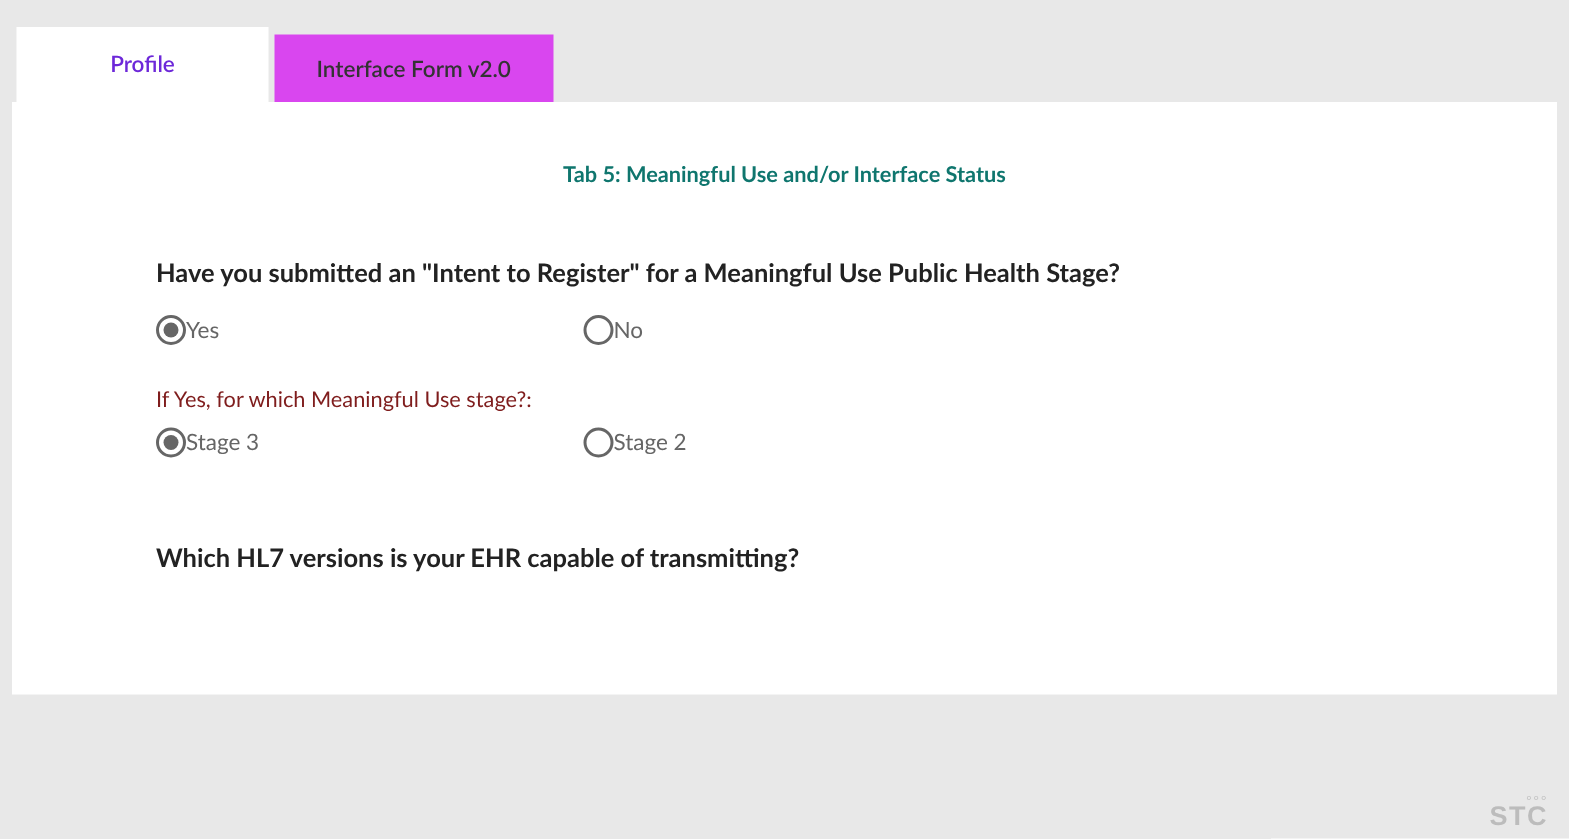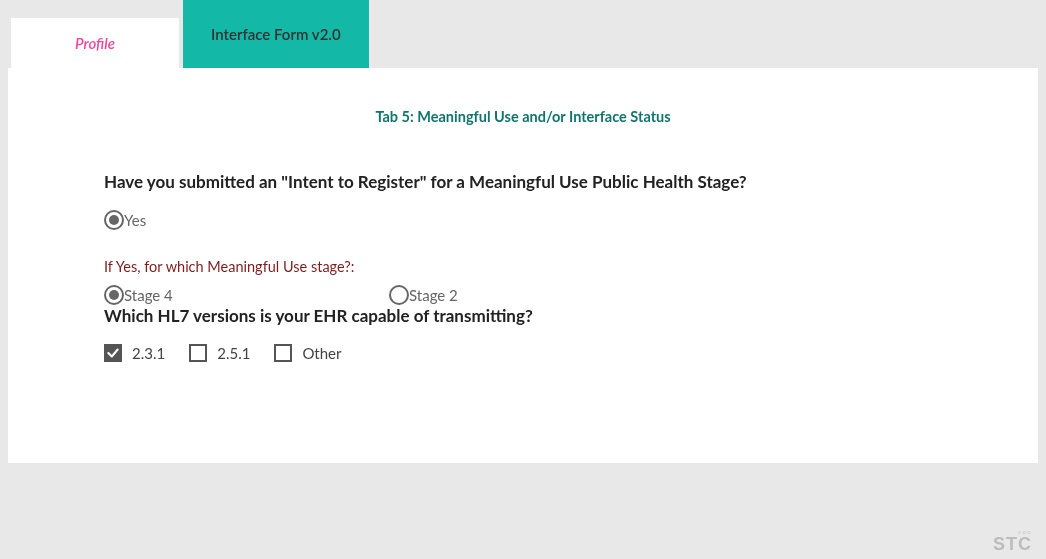--- a/index.html
+++ b/index.html
@@ -25,28 +25,27 @@
     align-items: center;
     justify-content: center;
     padding: 0 28px;
     font-size: 15px;
     font-weight: 600;
     cursor: pointer;
     min-width: 168px;
   }
   .top-tab.inactive {
     background: #fff;
-    color: #ec4899;
+    color: #6d28d9;
     height: 50px;
-    font-style: italic;
   }
   .top-tab.active {
-    background: #14b8a6;
+    background: #d946ef;
     color: #333;
-    height: 68px;
+    height: 45px;
     margin-left: 4px;
   }
   
   .nav-bar {
     background: #1976f2;
     height: 48px;
     display: flex;
   }
   .nav-item {
     flex: 1;
@@ -144,21 +143,21 @@
     align-items: center;
     justify-content: center;
     flex-shrink: 0;
   }
   .checkbox.checked {
     background: #555;
     border-color: #555;
   }
   .checkbox.checked svg { display: block; }
   .checkbox svg { display: none; width: 14px; height: 14px; }
-  .section2 { }
+  .section2 { margin-top: 56px; }
   .logo {
     position: absolute;
     right: 14px;
     bottom: 6px;
     font-family: Arial, sans-serif;
     font-weight: 900;
     font-size: 18px;
     color: #bcbcbc;
     letter-spacing: 1px;
     line-height: 1;
@@ -189,62 +188,46 @@
     <div class="tab-heading">Tab 5: Meaningful Use and/or Interface Status</div>
 
     <div class="question">Have you submitted an "Intent to Register" for a Meaningful Use Public Health Stage?</div>
     <div class="radio-row two">
       <div class="option">
         <span class="radio-outer checked">
             <span class="radio-inner"></span>
           </span>
         <span>Yes</span>
       </div>
+      <div class="option">
+        <span class="radio-outer">
+            <span class="radio-inner"></span>
+          </span>
+        <span>No</span>
+      </div>
     </div>
 
     <div class="sub-question">If Yes, for which Meaningful Use stage?:</div>
     <div class="radio-row three">
       <div class="option">
         <span class="radio-outer checked">
             <span class="radio-inner"></span>
           </span>
-        <span>Stage 4</span>
+        <span>Stage 3</span>
       </div>
       <div class="option">
         <span class="radio-outer">
             <span class="radio-inner"></span>
           </span>
         <span>Stage 2</span>
       </div>
     </div>
 
     <div class="section2">
       <div class="question">Which HL7 versions is your EHR capable of transmitting?</div>
-      <div class="checkbox-row">
-        <div class="checkbox-option">
-          <span class="checkbox checked">
-            <svg viewBox="0 0 24 24">
-                <path d="M4 12 L10 18 L20 6" stroke="#fff" stroke-width="3.5" fill="none" stroke-linecap="round" stroke-linejoin="round"></path>
-              </svg>
-          </span>
-          <span>2.3.1</span>
-        </div>
-        <div class="checkbox-option">
-          <span class="checkbox">
-            
-          </span>
-          <span>2.5.1</span>
-        </div>
-        <div class="checkbox-option">
-          <span class="checkbox">
-            
-          </span>
-          <span>Other</span>
-        </div>
-      </div>
     </div>
   </div>
 </div>
 
 <div class="logo">
   <span class="dots">◦◦◦</span>
   <span>STC</span>
 </div>
 
 </body></html>

